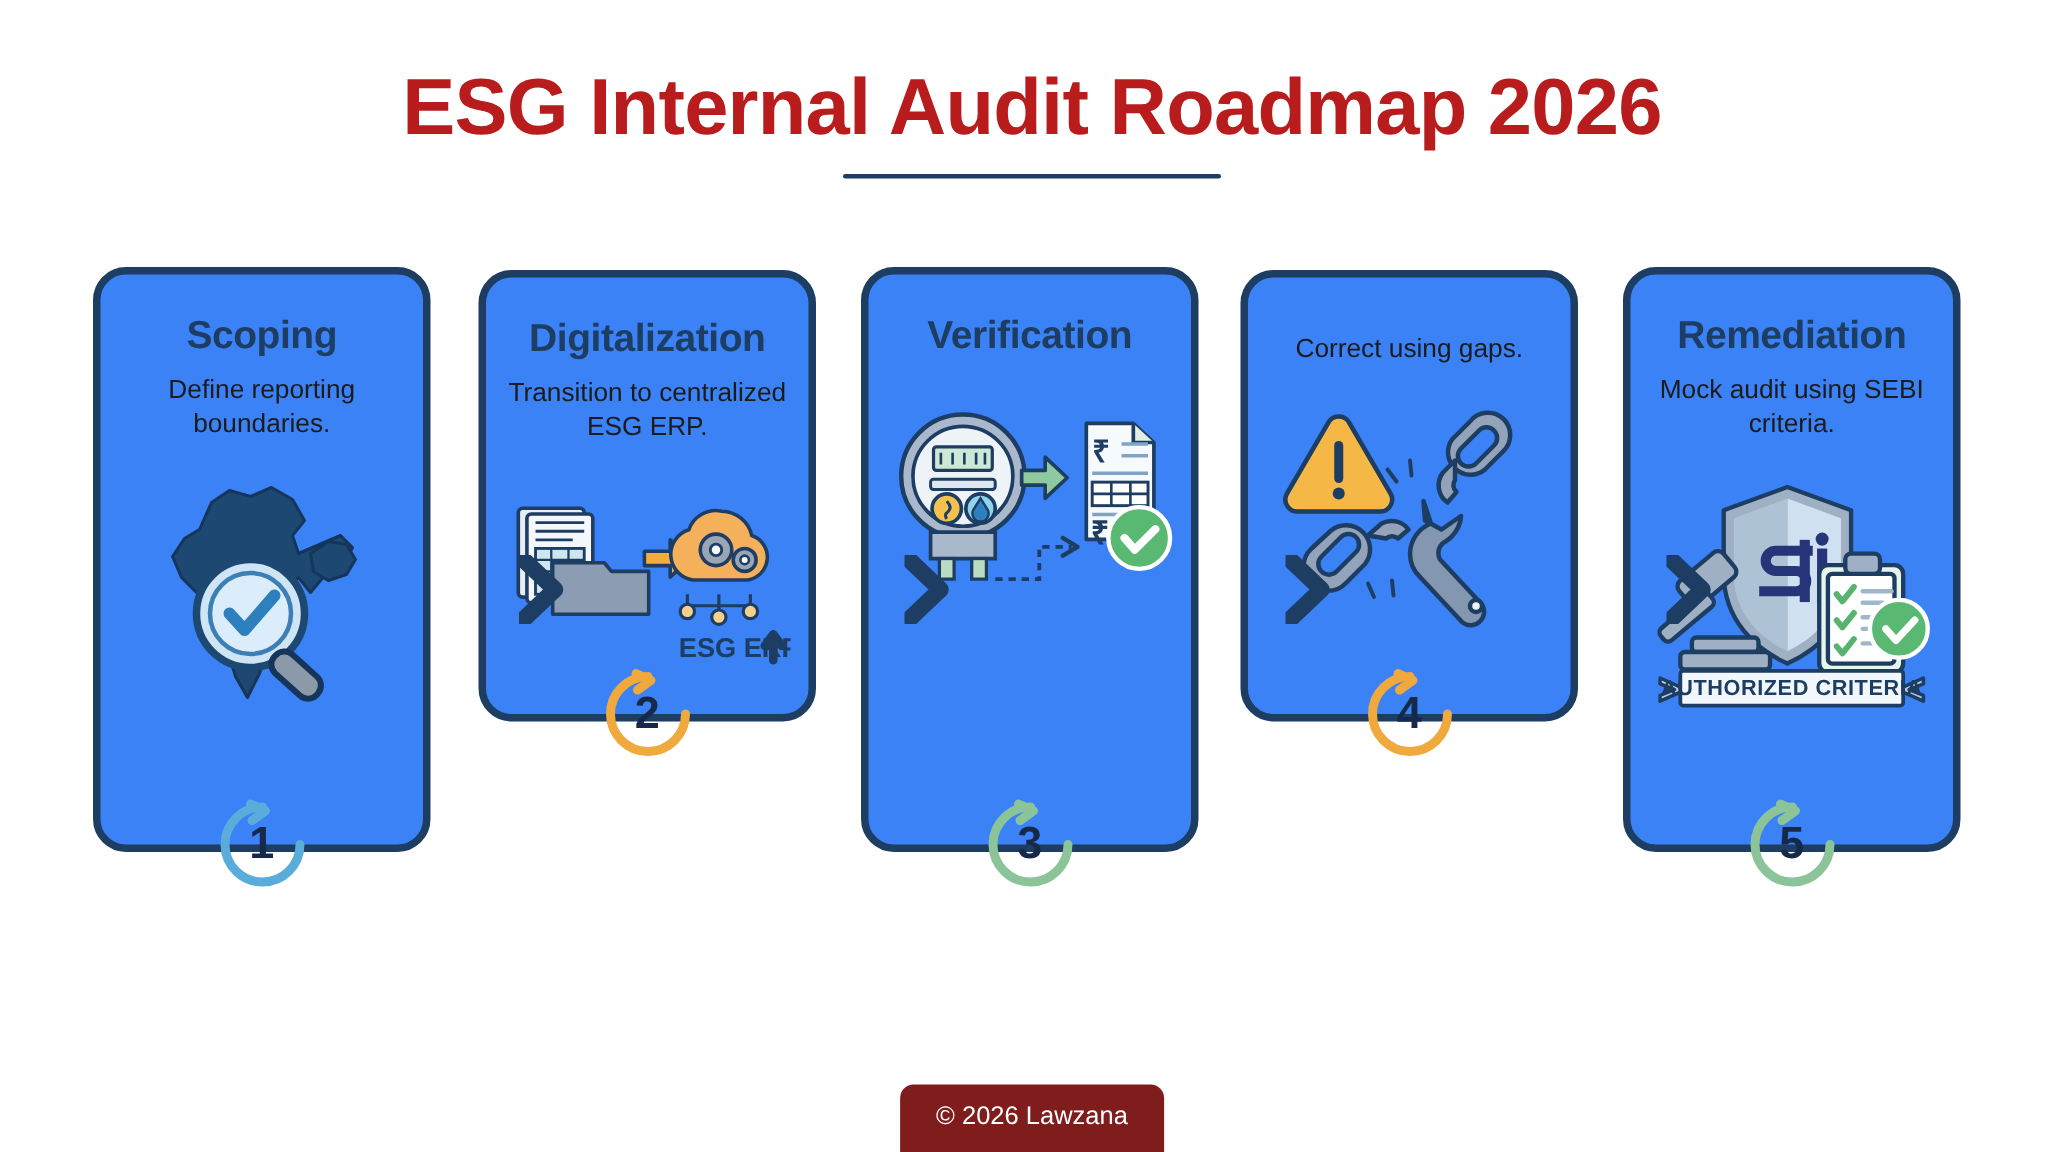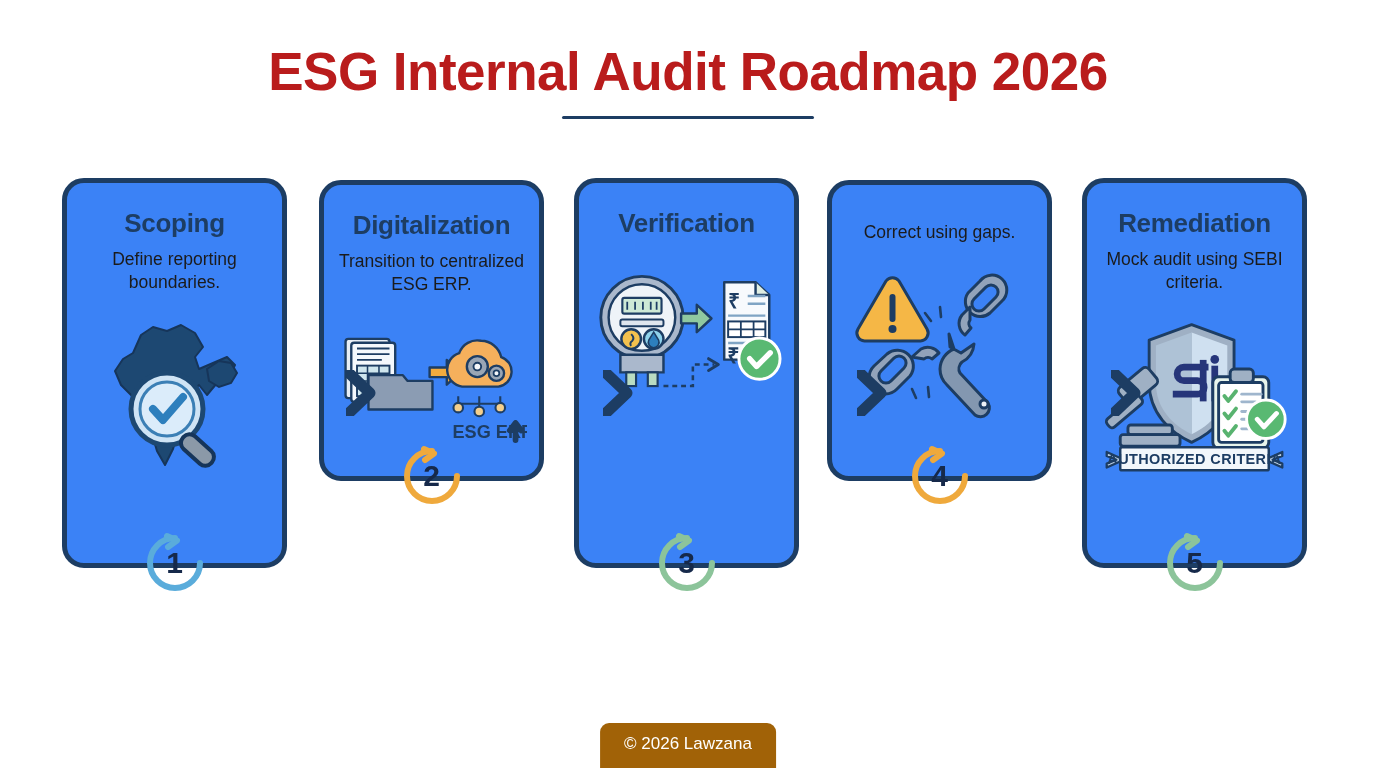--- a/index.html
+++ b/index.html
@@ -129,21 +129,21 @@
   .conn-1 { left: 541px; }
   .conn-2 { left: 795px; }
   .conn-3 { left: 1049px; }
 
   
   .footer-badge {
     position: absolute;
     left: 50%;
     transform: translateX(-50%);
     bottom: 0px;
-    background: #a16207;
+    background: #7f1d1d;
     color: #ffffff;
     font-size: 17px;
     padding: 11px 24px 14px 24px;
     border-radius: 9px 9px 0 0;
     white-space: nowrap;
   }
 </style>
 </head>
 <body>
 

